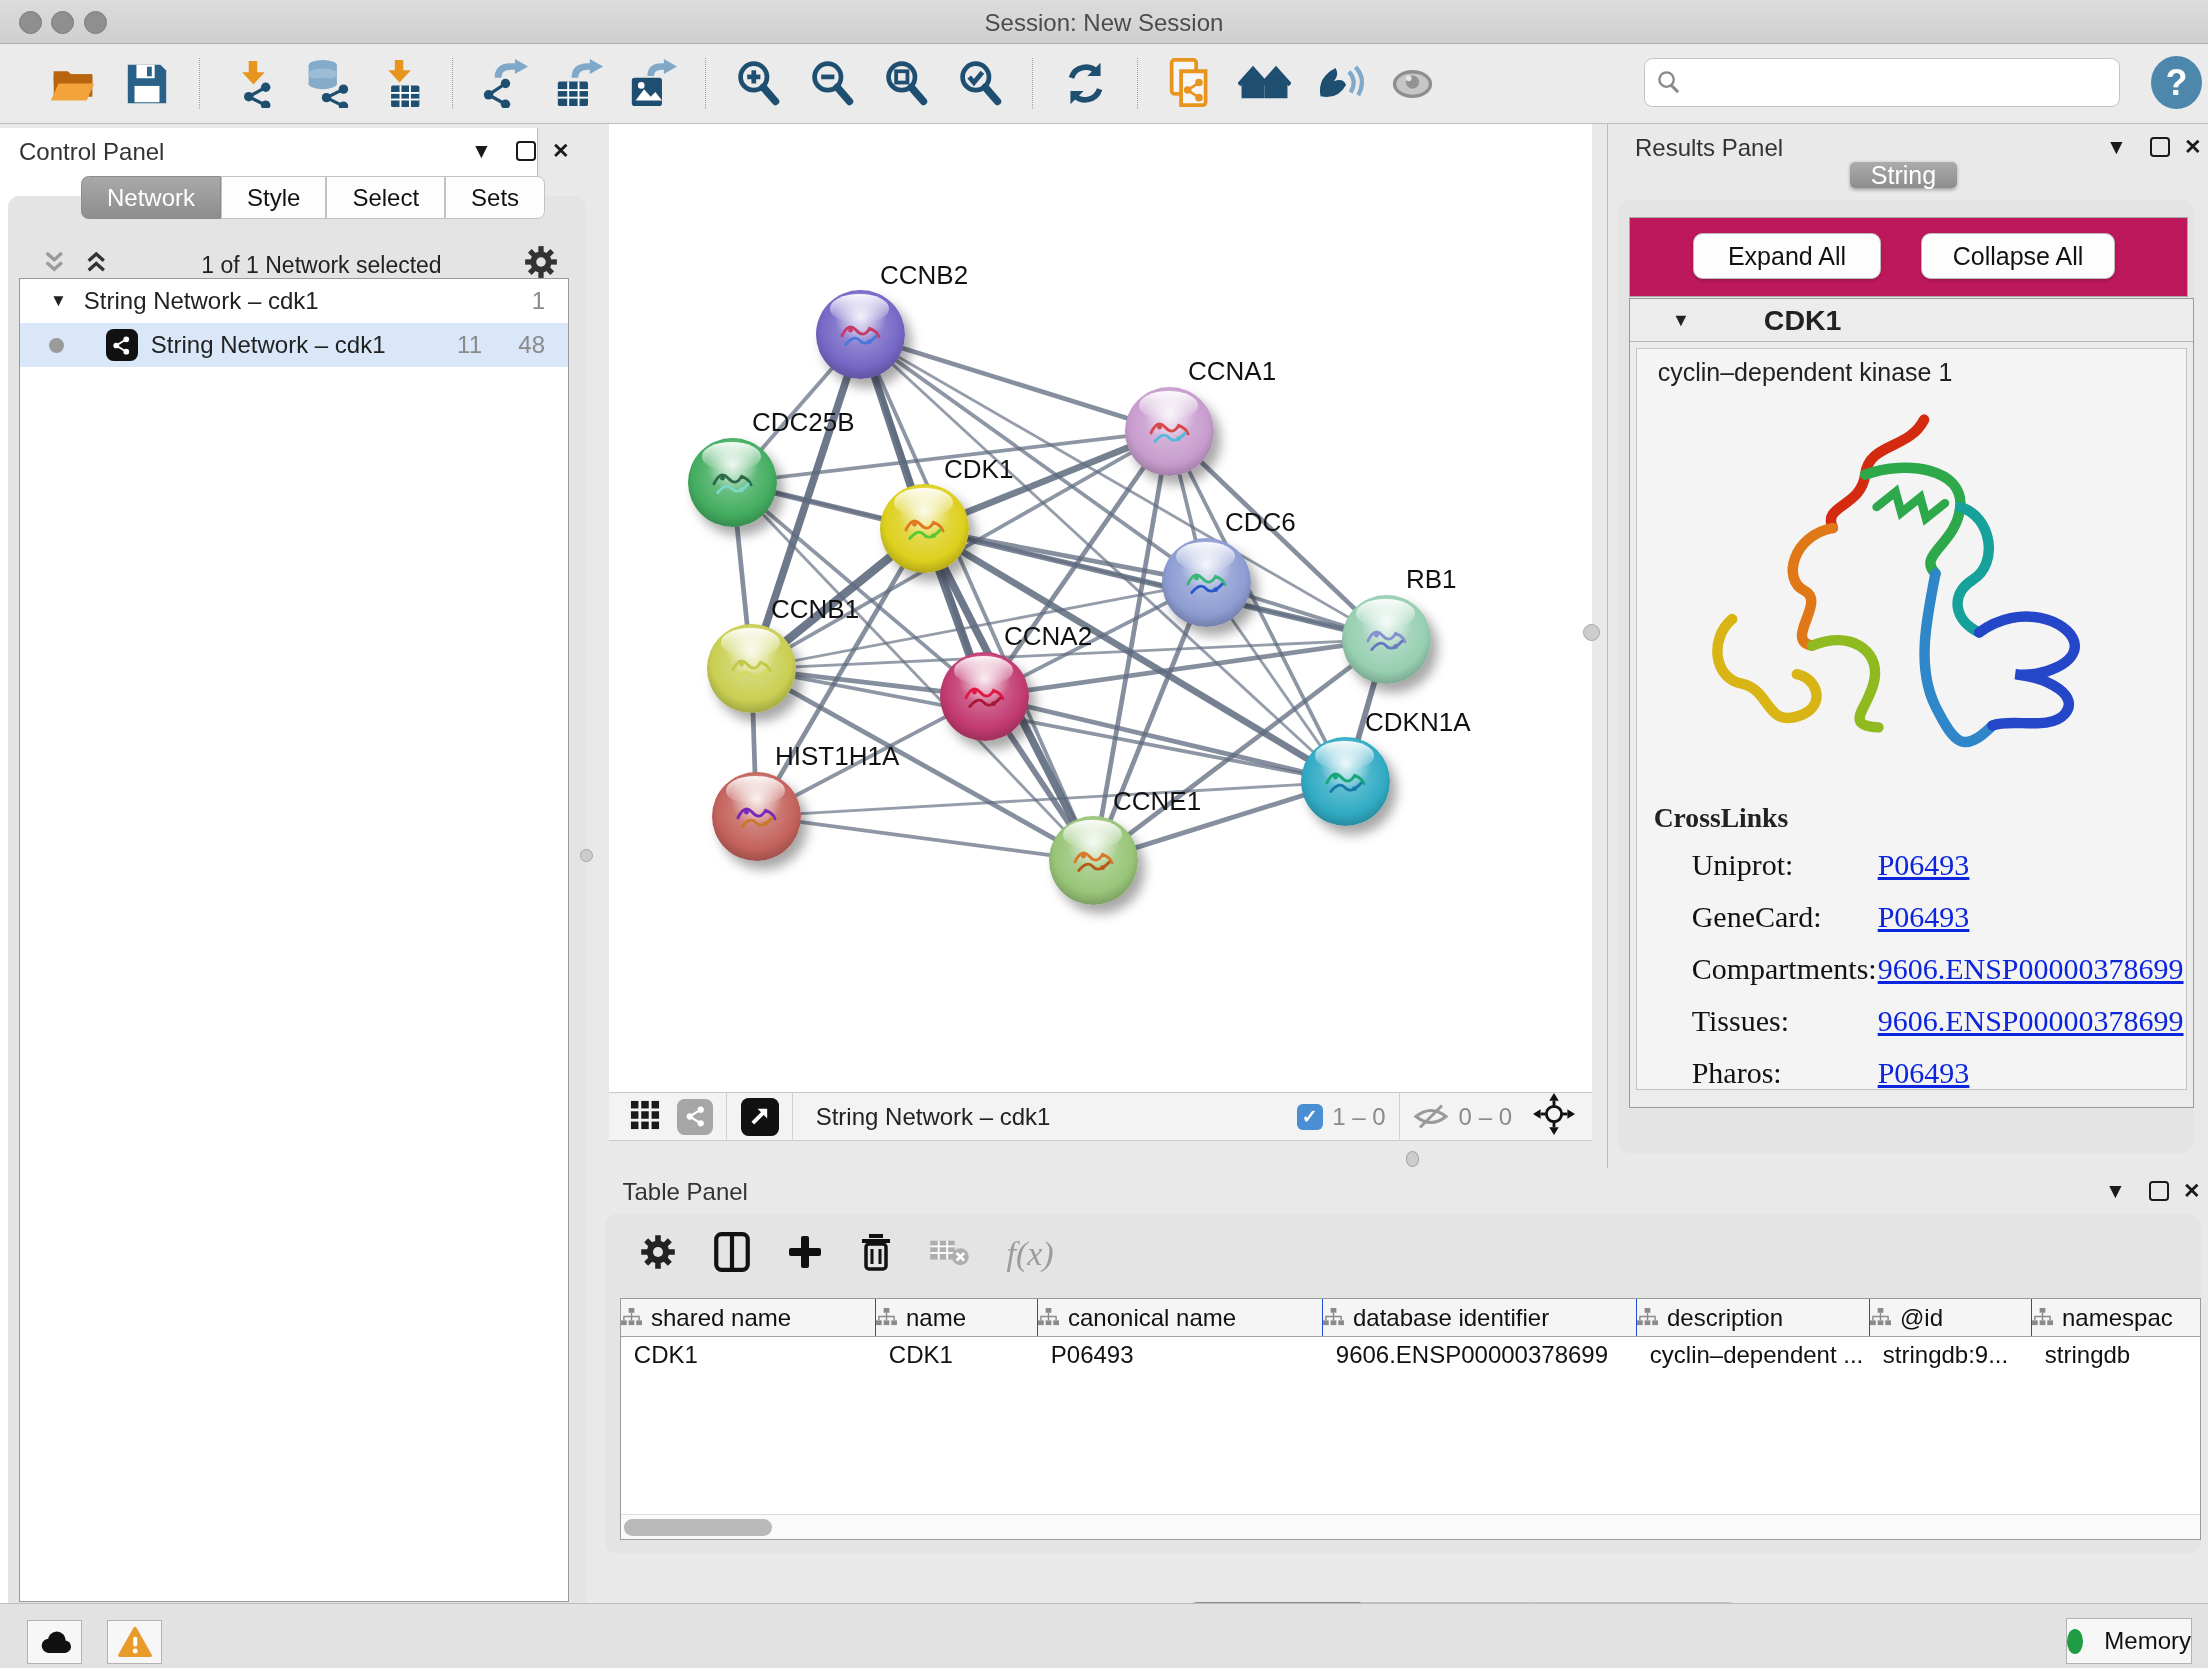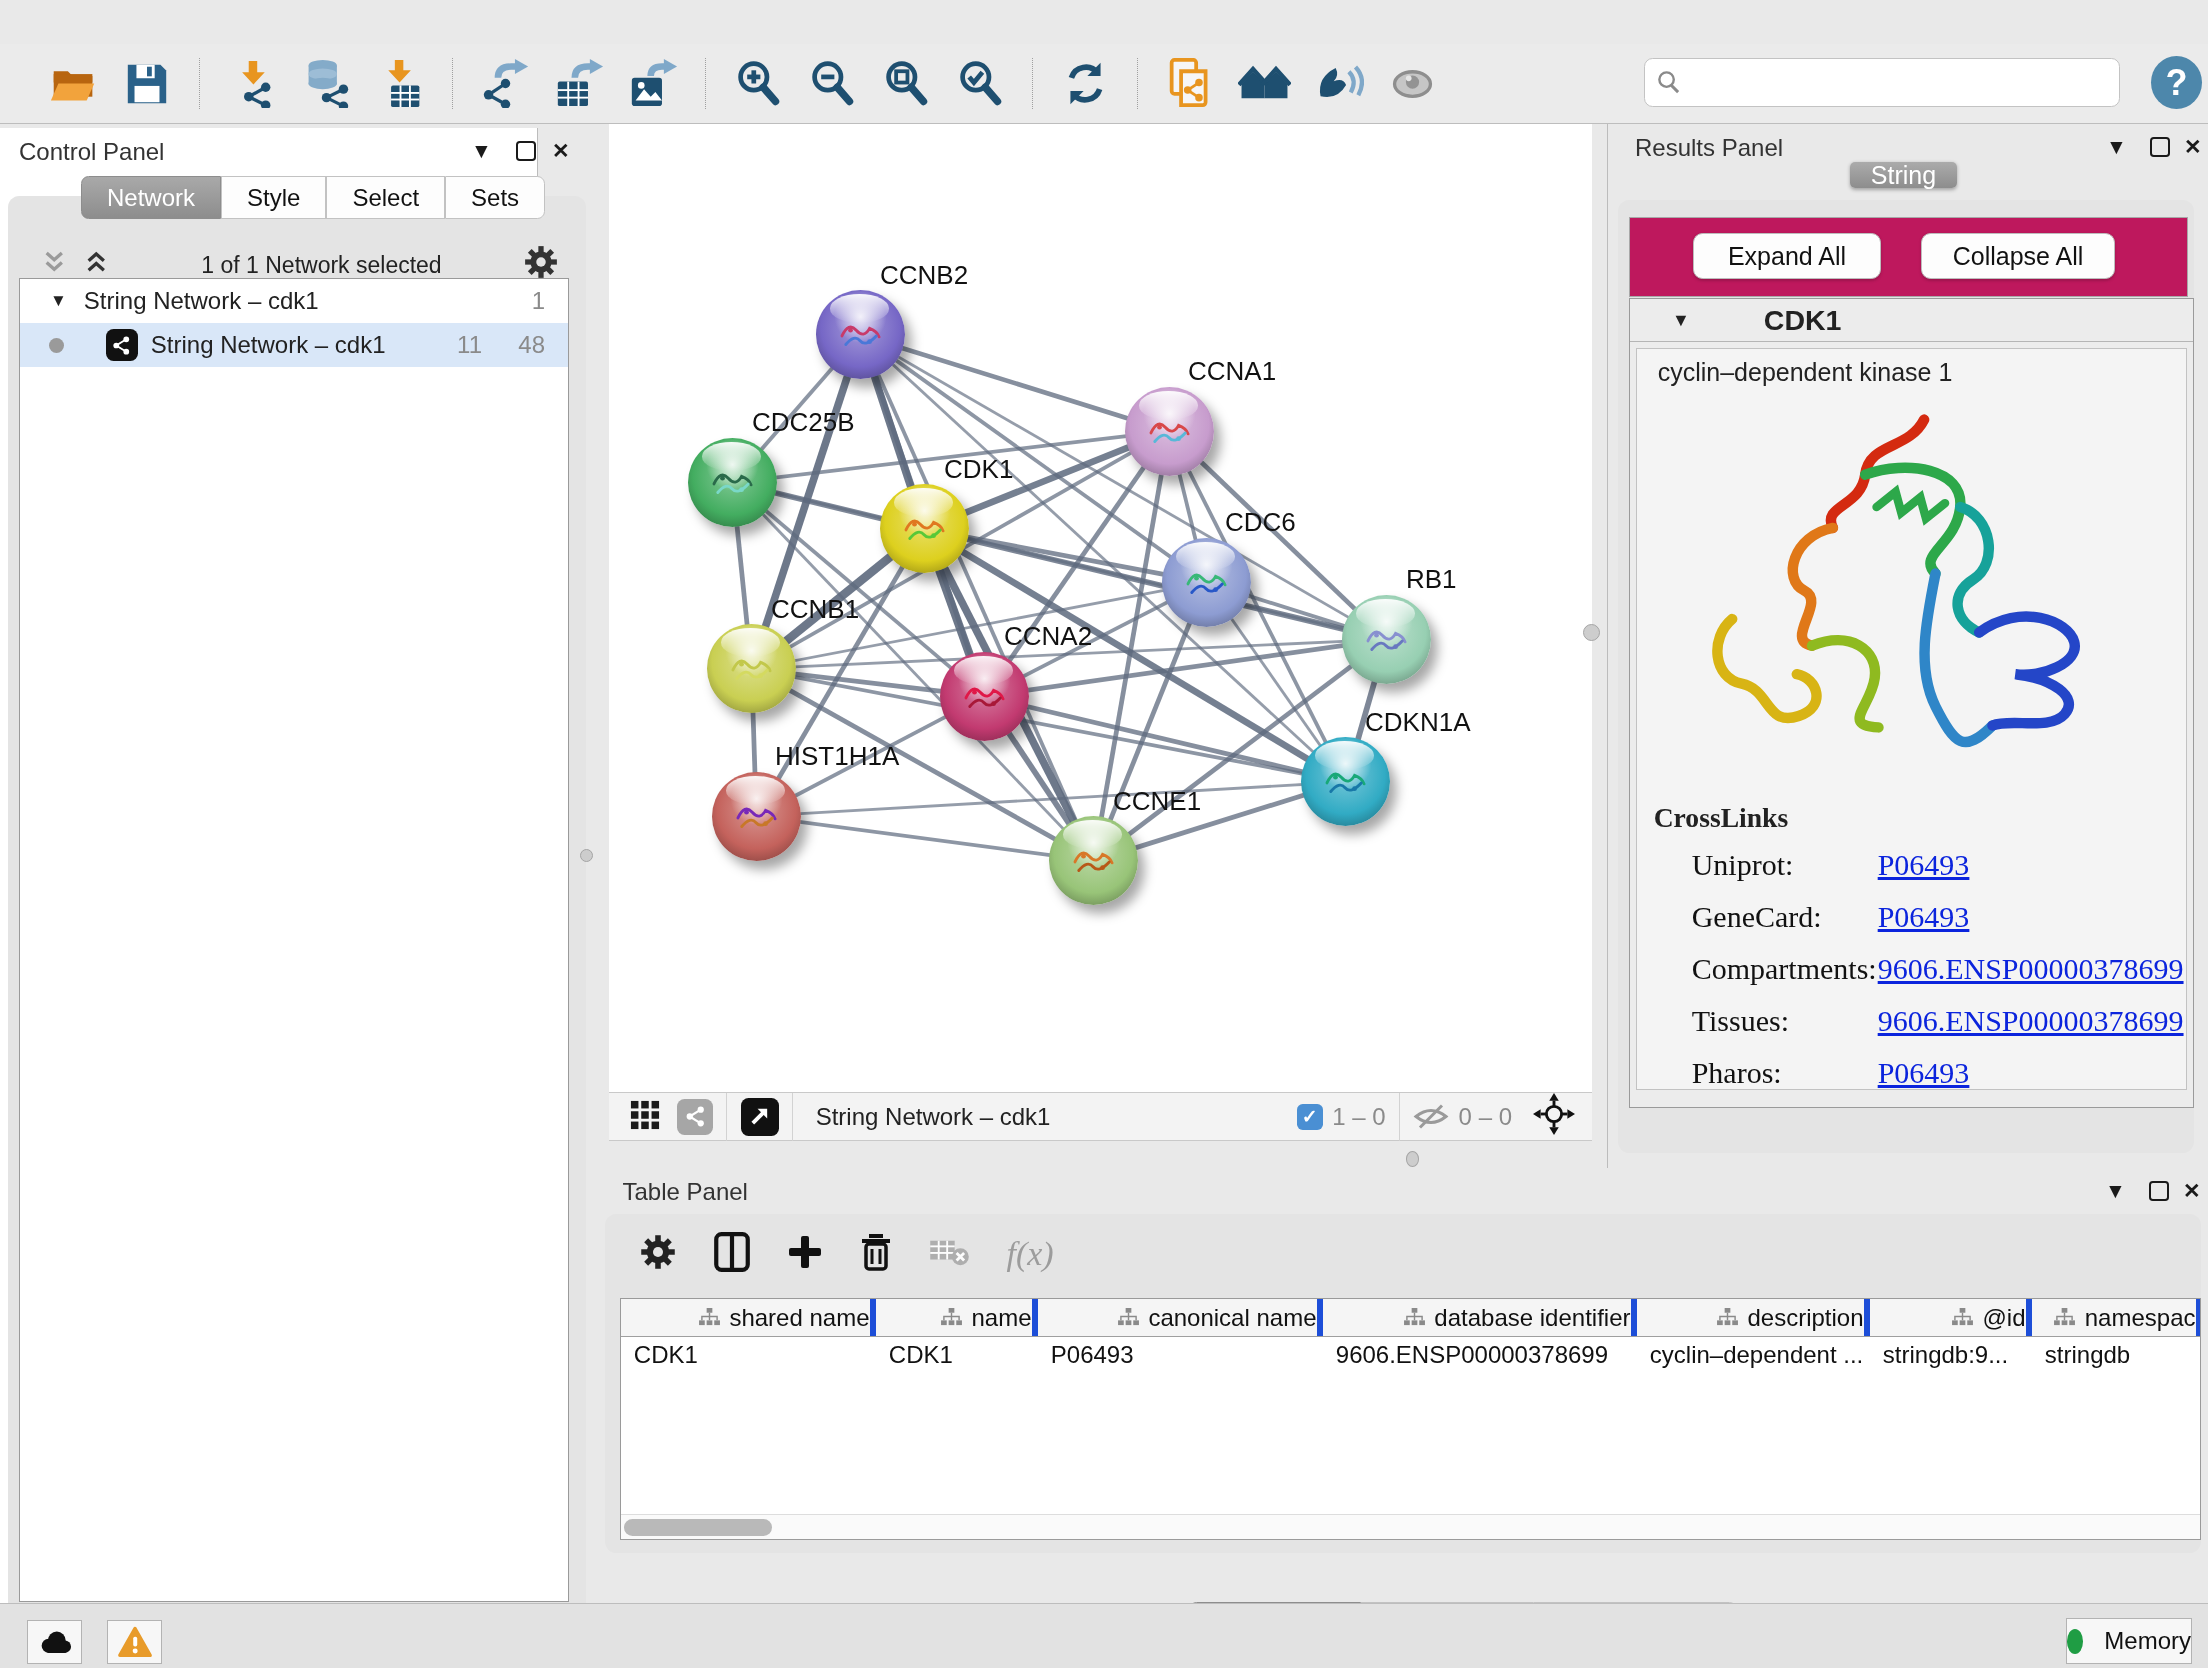--- a/index.html
+++ b/index.html
@@ -92,22 +92,22 @@
   .xl-label{width:186px;color:#111;}
   .xl-link{color:#0b24dd;text-decoration:underline;}
   
   .table-panel{position:absolute;left:594px;top:1168px;width:1614px;height:435px;background:#e9e9e9;}
   .tp-sub{position:absolute;left:10.5px;top:46px;width:1596px;height:339px;background:#e4e4e4;border-radius:11.4px;}
   .tp-toolbar{position:absolute;left:34px;top:17px;display:flex;align-items:center;gap:36px;}
   .fx{font-family:"Liberation Serif",serif;font-style:italic;font-size:34px;color:#9c9c9c;}
   .dtable{position:absolute;left:15px;top:84px;width:1581px;height:242px;background:#fff;
     border:1.9px solid #9a9a9a;overflow:hidden;}
   .thead{display:flex;height:38px;background:#f5f5f5;border-bottom:1px solid #9f9f9f;}
-  .th{display:flex;align-items:center;justify-content:flex-end;gap:9.5px;font-size:24px;color:#111;
-    border-right:6px solid #1d4ed8;overflow:hidden;white-space:nowrap;flex:0 0 auto;}
+  .th{display:flex;align-items:center;justify-content:flex-start;gap:9.5px;font-size:24px;color:#111;
+    border-right:1px solid #1d4ed8;overflow:hidden;white-space:nowrap;flex:0 0 auto;}
   .trow{display:flex;height:38px;}
   .td{font-size:24px;color:#111;padding:3.8px 0 0 13.3px;overflow:hidden;white-space:nowrap;flex:0 0 auto;}
   .hscroll{position:absolute;left:0;right:0;bottom:0;height:25px;background:#fafafa;border-top:1px solid #ddd;}
   .hthumb{position:absolute;left:3.8px;top:3.8px;width:148px;height:17px;border-radius:8.6px;background:#b9b9b9;}
   #table-tabs{position:absolute;left:568px;top:388px;display:flex;}
   
   .statusbar{position:absolute;left:0;top:1603px;width:2208px;height:66px;background:#e2e2e2;
     border-top:1px solid #bdbdbd;}
   .sb-btn{position:absolute;top:16px;width:55px;height:44px;background:#f7f7f7;
     border:1.9px solid #b3b3b3;display:flex;align-items:center;justify-content:center;}
@@ -115,20 +115,26 @@
     border:1.9px solid #b3b3b3;display:flex;align-items:center;justify-content:center;gap:21px;
     font-size:24px;color:#111;}
   .mem-dot{width:25px;height:25px;border-radius:50%;background:#1f9d44;}
   .splitter-dot{position:absolute;border-radius:50%;background:#cdcdcd;border:1px solid #a5a5a5;}
 </style>
 </head>
 <body>
 
 <div class="window">
 
+  <div class="titlebar">
+    <div class="tl" style="left:19px"></div>
+    <div class="tl" style="left:51px"></div>
+    <div class="tl" style="left:84px"></div>
+    <div class="win-title">Session: New Session</div>
+  </div>
 
   <div class="toolbar">
     <button class="tbtn">
       <svg width="49" height="49" viewBox="0 0 52 52">
         <path d="M5 13h15l5 5h21v7H5z" fill="#b8650f"></path>
           <rect x="5" y="16" width="41" height="24" fill="#b8650f"></rect>
         <path d="M2 44l8-18h38l-8 18z" fill="#f2a33c"></path>
         </svg>
     </button>
     <button class="tbtn">

